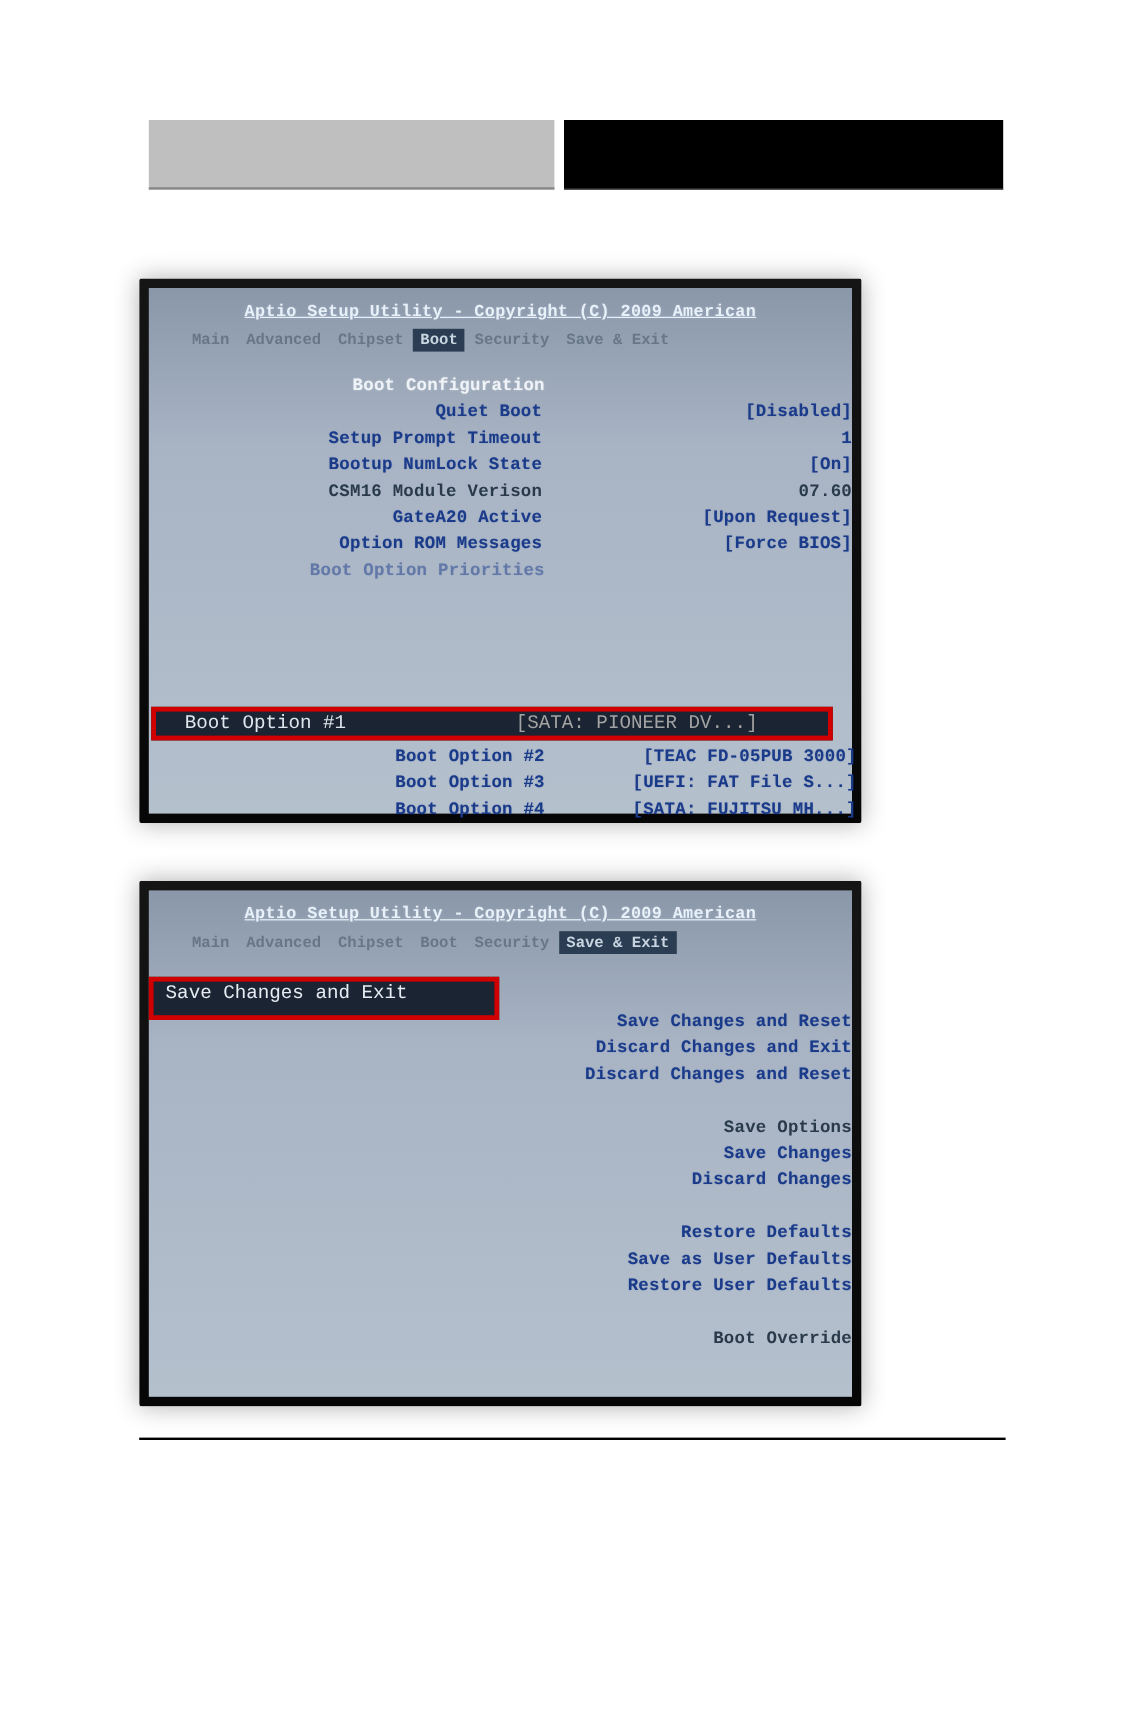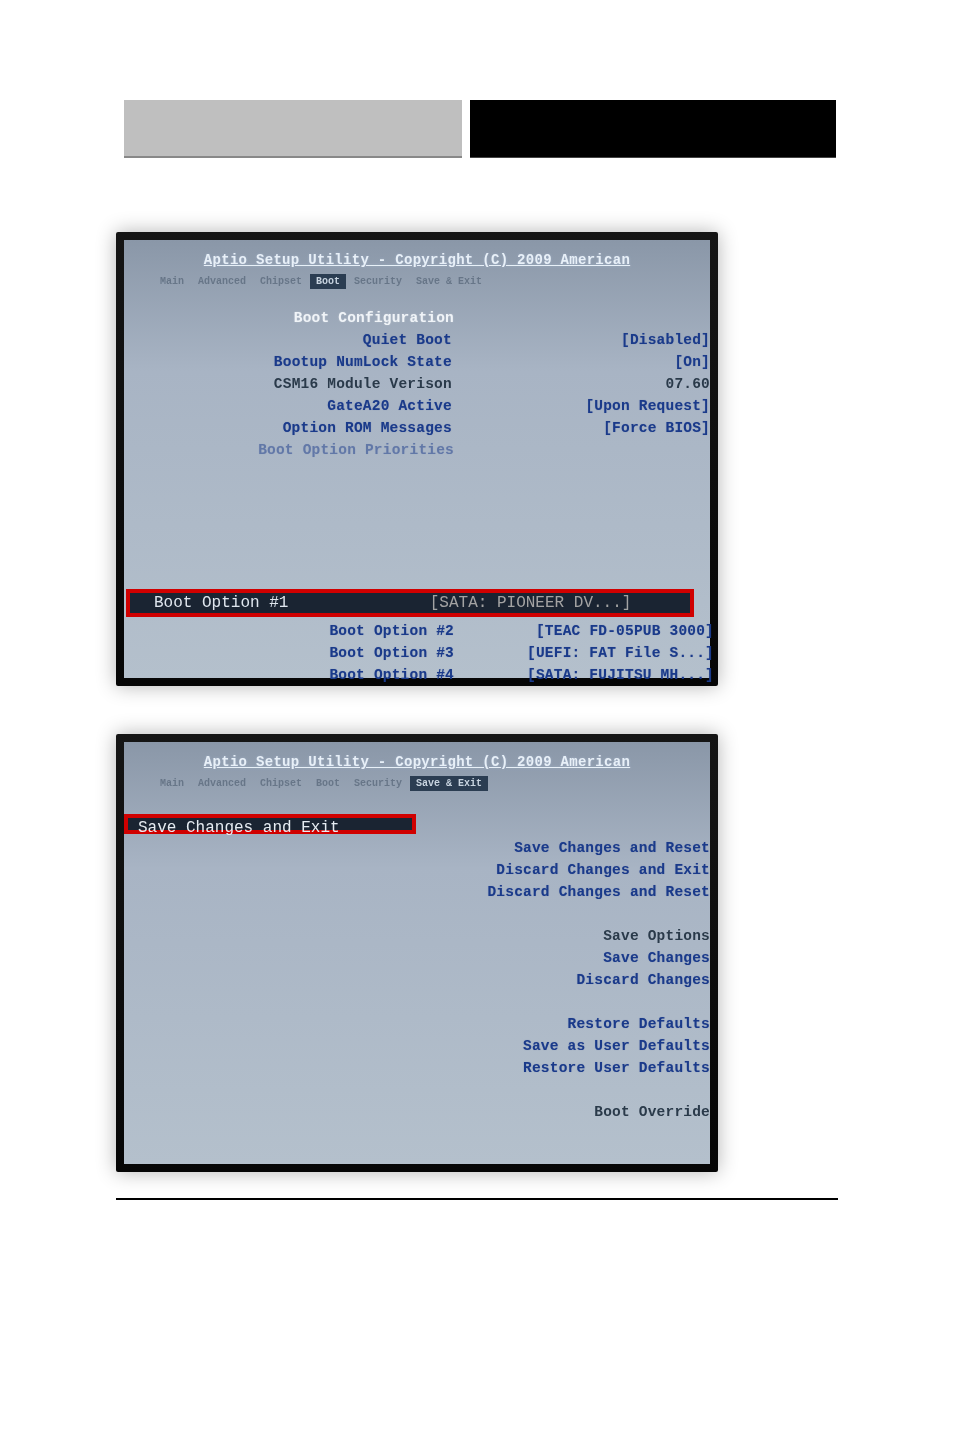--- a/index.html
+++ b/index.html
@@ -56,21 +56,21 @@
     font-size: 14px;
     font-weight: bold;
     letter-spacing: 0.3px;
     text-shadow: 0 0 3px rgba(200,220,255,0.3);
     text-decoration: underline;
   }
 
   .bios-tabs {
     display: flex;
     width: 100%;
-    font-size: 10px;
+    font-size: 13px;
     color: #2b3d52;
     font-weight: bold;
     padding: 2px 30px;
   }
   .bios-tab {
     padding: 2px 6px;
     margin-right: 2px;
   }
   .bios-tab.active {
     background: #2b3d52;
@@ -99,21 +99,21 @@
     border: 4px solid #d00000;
     background: #1a2432;
     padding: 1px 6px;
     position: absolute;
   }
   #hl1 { top: 349px; left: 2px; width: 568px; height: 28px; }
   #hl1-row { display:flex; width:100%; }
   #hl1-row .label-col { color:#dfe6ee; }
   #hl1-row .val-col { color:#a3a3a3; }
 
-  #hl2 { top: 72px; left: 0px; width: 292px; height: 20px; }
+  #hl2 { top: 72px; left: 0px; width: 292px; height: 36px; }
   #hl2 span { color:#e6ecf2; }
 
   .footer-rule {
     position: absolute;
     bottom: 234px;
     left: 116px;
     width: 722px;
     height: 2px;
     background: #000;
   }
@@ -146,20 +146,24 @@
     </div>
 
     <div class="bios-body">
       <div class="row">
           <div class="label-col white-txt">Boot Configuration</div>
         </div>
       <div id="s1-rows">
           <div class="row">
             <div class="label-col blue-txt">Quiet Boot</div>
             <div class="val-col blue-txt">[Disabled]</div>
+          </div>
+          <div class="row">
+            <div class="label-col blue-txt">Setup Prompt Timeout</div>
+            <div class="val-col blue-txt">1</div>
           </div>
           <div class="row">
             <div class="label-col "></div>
             <div class="val-col "></div>
           </div>
           <div class="row">
             <div class="label-col blue-txt">Bootup NumLock State</div>
             <div class="val-col blue-txt">[On]</div>
           </div>
           <div class="row">

